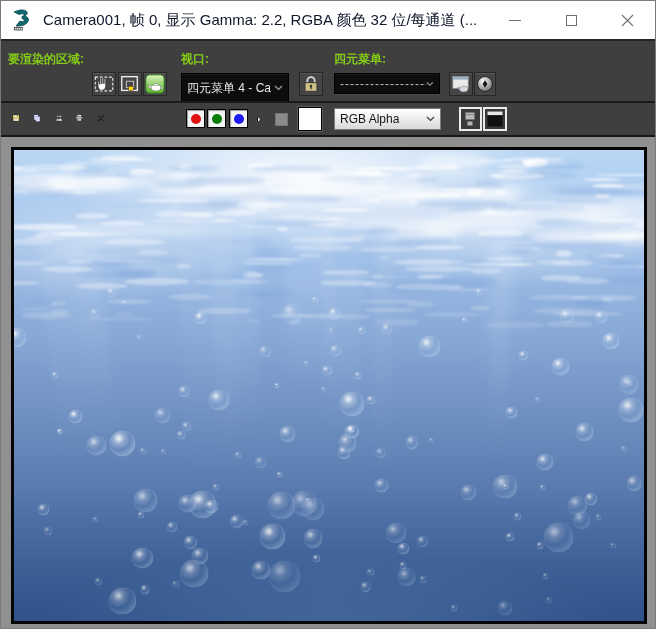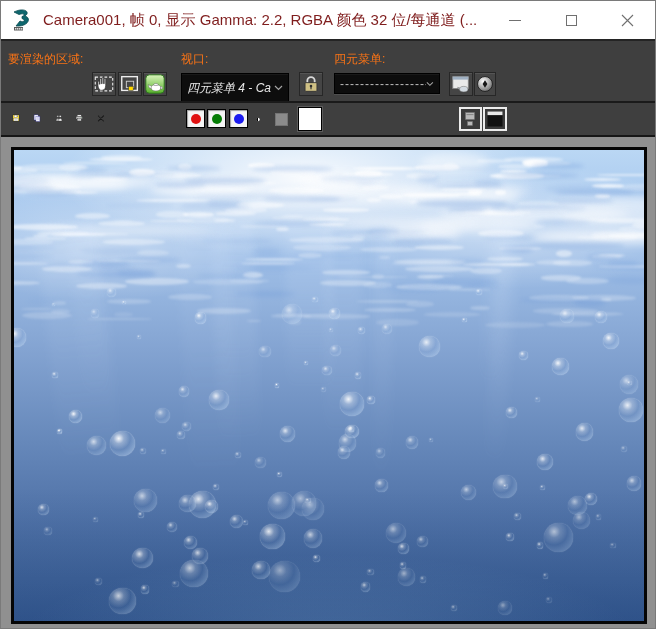--- a/index.html
+++ b/index.html
@@ -2,30 +2,30 @@
 <html><head>
 <meta charset="utf-8">
 <style>
   html,body{margin:0;padding:0;background:#222;}
   *{box-sizing:border-box;font-family:"Liberation Sans","DejaVu Sans",sans-serif;}
   .window{position:relative;width:656px;height:629px;background:#3f3f3f;border:1px solid #7a7a7a;overflow:hidden;}
 
   
   .titlebar{position:absolute;left:0;top:0;width:100%;height:38px;background:#ffffff;display:flex;align-items:center;}
   .app-icon{width:26px;height:26px;margin-left:8px;flex:0 0 auto;}
-  .title-text{margin-left:8px;font-size:15px;color:#7f1d1d;white-space:nowrap;overflow:hidden;}
+  .title-text{margin-left:8px;font-size:15px;color:#0f172a;white-space:nowrap;overflow:hidden;}
   .win-controls{position:absolute;right:0;top:0;height:38px;display:flex;}
   .win-btn{width:56px;height:38px;display:flex;align-items:center;justify-content:center;cursor:default;}
   .min-glyph{width:12px;height:1px;background:#707070;}
   .max-glyph{width:11px;height:11px;border:1px solid #707070;}
 
   
   .row1{position:absolute;left:0;top:38px;width:100%;height:62px;background:#3f3f3f;border-top:2px solid #242424;}
   .row2{position:absolute;left:0;top:100px;width:100%;height:34px;background:#3f3f3f;border-top:2px solid #1a1a1a;}
-  .tb-label{position:absolute;font-size:12px;color:#f97316;white-space:nowrap;}
+  .tb-label{position:absolute;font-size:12px;color:#84cc16;white-space:nowrap;font-weight:bold;}
   .combo{position:absolute;height:21px;display:flex;align-items:center;justify-content:space-between;padding:0 5px;font-size:12px;cursor:default;}
   .combo.dark{background:#0d0d0d;color:#e8e8e8;border:1px solid #000;box-shadow:0 1px 0 rgba(255,255,255,.08), inset 0 1px 0 rgba(255,255,255,.05);}
   .combo.light{background:linear-gradient(#ffffff,#d9d9d9);color:#141414;border:1px solid #7d7d7d;}
   .combo .val{overflow:hidden;white-space:nowrap;}
   .icon-btn{position:absolute;width:24px;height:24px;background:#454545;border:1px solid #272727;box-shadow:inset 0 1px 0 rgba(255,255,255,.09);display:flex;align-items:center;justify-content:center;padding:0;cursor:default;}
   .flat-icon{position:absolute;width:20px;height:20px;display:flex;align-items:center;justify-content:center;}
   .chan-btn{position:absolute;width:19px;height:19px;background:#f5f5f5;border:1px solid #000;box-shadow:inset 1px 1px 1px rgba(0,0,0,.35);display:flex;align-items:center;justify-content:center;padding:0;cursor:default;}
   .chan-dot{width:10px;height:10px;border-radius:50%;}
   .alpha-sq{position:absolute;width:13px;height:13px;background:#8b8b8b;border:1px solid #747474;}
   .swatch{position:absolute;width:24px;height:24px;background:#ffffff;border:1px solid #000;box-shadow:0 0 0 1px rgba(255,255,255,.15);}
@@ -111,21 +111,21 @@
         <g fill="#ffffff" stroke="#5a5a5a" stroke-width="0.5">
           <path d="M8.5 14.5 l-4-1.8 1.2 3.4 2.8 1.2 z"></path>
           <path d="M17.5 14.5 q3.2 0 2.6 2.6 l-1.6 .6 z"></path>
           <ellipse cx="13" cy="16.2" rx="5.2" ry="3.4"></ellipse>
           <ellipse cx="13" cy="12.6" rx="2.4" ry="1.1"></ellipse>
         </g>
       </svg>
     </button>
 
     <span class="tb-label" style="left:180px;top:10px;text-align:center;">视口:</span>
-    <div class="combo dark" style="left:180px;top:32px;width:108px;height:30px;font-style:italic;">
+    <div class="combo dark" style="left:180px;top:32px;width:108px;height:30px;">
       <span class="val">四元菜单 4 - Ca</span>
       <svg width="9" height="6" viewBox="0 0 9 6">
           <path d="M1 1 L4.5 4.5 L8 1" stroke="#a5a5a5" stroke-width="1.2" fill="none"></path>
         </svg>
     </div>
     <button class="icon-btn" style="left:298px;top:31px;">
       <svg width="22" height="22" viewBox="0 0 24 24">
         <path d="M8 11 v-2.5 a4 4 0 0 1 8 0 V11" fill="none" stroke="#d9d9d9" stroke-width="2"></path>
         <rect x="5.5" y="10.5" width="13" height="9.5" rx="1" fill="#cfc084" stroke="#333"></rect>
         <circle cx="12" cy="14.3" r="1.4" fill="#2e2e2e"></circle>
@@ -224,20 +224,26 @@
     </button>
     <button class="flat-icon" style="left:249px;top:8px;width:16px;height:16px;background:none;border:none;">
       <svg width="15" height="15" viewBox="0 0 15 15">
         <circle cx="7.5" cy="7.5" r="6.8" fill="#ffffff" stroke="#222" stroke-width="0.5"></circle>
         <path d="M7.5 0.7 a6.8 6.8 0 0 0 0 13.6 z" fill="#000000"></path>
       </svg>
     </button>
     <span class="alpha-sq" style="left:274px;top:10px;"></span>
     <span class="swatch" style="left:297px;top:4px;"></span>
 
+    <div class="combo light" style="left:333px;top:5px;width:107px;height:22px;">
+      <span class="val">RGB Alpha</span>
+      <svg width="9" height="6" viewBox="0 0 9 6">
+          <path d="M1 1 L4.5 4.5 L8 1" stroke="#3d3d3d" stroke-width="1.2" fill="none"></path>
+        </svg>
+    </div>
 
     <button class="frame-btn" style="left:458px;top:4px;">
       <svg width="15" height="16" viewBox="0 0 15 16">
         <rect x="2.5" y="1.5" width="9" height="7" fill="#b8b8b8" stroke="#6e6e6e" stroke-width="0.5"></rect>
         <line x1="3.5" y1="3.6" x2="10.5" y2="3.6" stroke="#6e6e6e" stroke-width="0.7"></line>
         <rect x="4.5" y="10.5" width="5" height="4" fill="#b8b8b8" stroke="#6e6e6e" stroke-width="0.5"></rect>
       </svg>
     </button>
     <button class="frame-btn" style="left:482px;top:4px;width:24px;">
       <svg width="16" height="16" viewBox="0 0 16 16">

